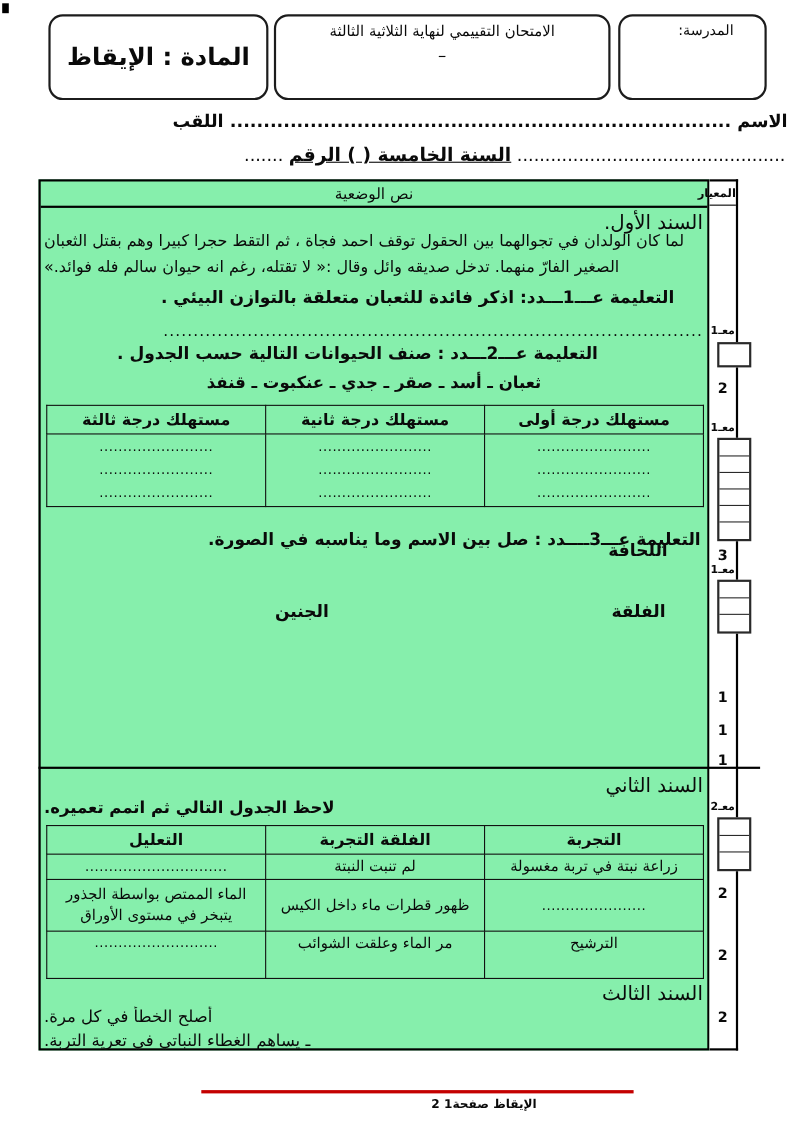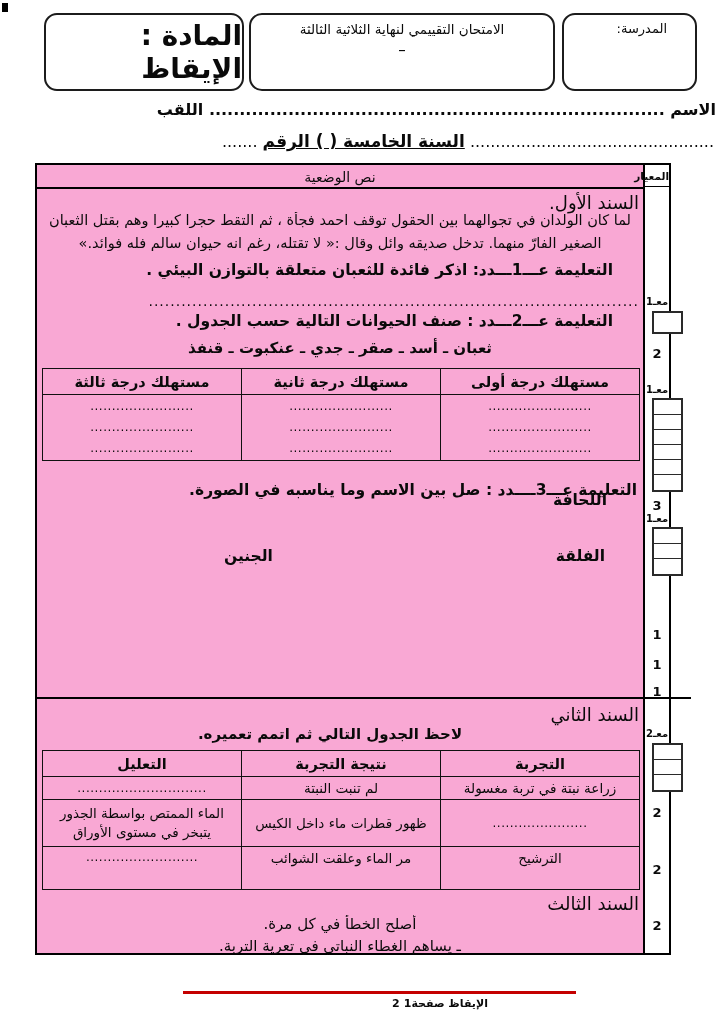--- a/index.html
+++ b/index.html
@@ -9,36 +9,36 @@
     background:#ffffff; color:#0a0a0a; overflow:hidden;
     font-family:"DejaVu Sans","Liberation Sans",sans-serif;
   }
   .rtl { direction:rtl; unicode-bidi:isolate; }
 
   
   .hdr-box { position:absolute; top:13px; height:78px; border:2px solid #1c1c1c; border-radius:13px; background:#fff; }
   .school-box { left:562px; width:135px; padding:6px 28px; font-size:13px; text-align:right; }
   .exam-box { left:249px; width:306px; padding-top:6px; text-align:center; font-size:13.5px; }
   .exam-box .dash { font-size:15px; margin-top:4px; }
-  .subject-box { left:44px; width:200px; display:flex; align-items:center; justify-content:center; font-size:28px; font-weight:bold; }
+  .subject-box { left:44px; width:200px; display:flex; align-items:center; justify-content:center; font-size:22px; font-weight:bold; }
 
   
   .name-line { position:absolute; left:100px; top:100px; width:616px; height:30px; text-align:right; font-size:16px; font-weight:bold; white-space:nowrap; overflow:hidden; }
   .info-line { position:absolute; left:0; top:131px; width:720px; height:32px; text-align:right; font-size:16px; white-space:nowrap; overflow:hidden; padding-right:6px; }
   .info-line .grade { font-weight:bold; font-size:17px; text-decoration:underline; }
 
   
-  .main-box { position:absolute; left:35px; top:163px; width:610px; height:792px; border:2px solid #000; background:#f9a8d4; }
+  .main-box { position:absolute; left:35px; top:163px; width:610px; height:792px; border:2px solid #000; background:#86efac; }
   .crit-col { position:absolute; left:645px; top:163px; width:26px; height:792px; border:2px solid #000; border-left:none; background:#fff;padding-left:13px; }
   .section-divider { position:absolute; left:35px; top:697px; width:656px; height:0; border-top:2px solid #000; z-index:5; }
 
   
   .situation-title { position:absolute; left:0; top:0; width:100%; height:24px; line-height:24px; text-align:center; font-size:14px; border-bottom:2px solid #000; }
   .h-support { position:absolute; right:4px; font-size:18px; white-space:nowrap; }
-  .para { position:absolute; right:3px; left:3px; text-align:center; font-size:14.5px; white-space:nowrap; overflow:hidden; }
+  .para { position:absolute; right:3px; left:3px; text-align:left; font-size:14.5px; white-space:nowrap; overflow:hidden; }
   .task { position:absolute; right:0; left:0; text-align:right; font-size:15.5px; font-weight:bold; white-space:nowrap; overflow:hidden; }
   .dotsline { position:absolute; right:4px; left:4px; text-align:right; font-size:14px; letter-spacing:1px; overflow:hidden; white-space:nowrap; }
   .animals { position:absolute; left:0; width:100%; text-align:center; font-size:15px; font-weight:bold; }
 
   table.grid { position:absolute; left:5px; width:598px; border-collapse:collapse; table-layout:fixed; }
   table.grid th, table.grid td { border:1.6px solid #111; text-align:center; vertical-align:middle; overflow:hidden; }
   table.grid th { font-size:14.5px; font-weight:bold; height:26px; }
   .t1-body td { height:66px; }
   .dotcell div { font-size:12px; line-height:21px; letter-spacing:.5px; white-space:nowrap; overflow:hidden; }
   .t2 td { font-size:13.5px; padding:1px 3px; }
@@ -97,21 +97,21 @@
 
     <div class="situation-title rtl">نص الوضعية</div>
 
     <div class="h-support rtl" style="top:27px;">السند الأول.</div>
     <div class="para rtl" style="top:47px;">لما كان الولدان في تجوالهما بين الحقول توقف احمد فجأة ، ثم التقط حجرا كبيرا وهم بقتل الثعبان</div>
     <div class="para rtl" style="top:70px;">الصغير الفارّ منهما. تدخل صديقه وائل وقال :« لا تقتله، رغم انه حيوان سالم فله فوائد.»</div>
 
     <div class="task rtl" style="top:96px; padding-right:30px;">التعليمة عـــ1ـــدد: اذكر فائدة للثعبان متعلقة بالتوازن البيئي .</div>
     <div class="dotsline rtl" style="top:128px;">..........................................................................................</div>
 
-    <div class="task rtl" style="top:147px; padding-right:30px;">التعليمة عـــ2ـــدد :  صنف الحيوانات  التالية حسب الجدول .</div>
+    <div class="task rtl" style="top:147px; padding-right:30px;text-align:center;">التعليمة عـــ2ـــدد :  صنف الحيوانات  التالية حسب الجدول .</div>
     <div class="animals rtl" style="top:174px;">ثعبان ـ أسد ـ صقر ـ جدي ـ عنكبوت ـ قنفذ</div>
 
     <table class="grid rtl" style="top:203px;" dir="rtl">
       <thead>
         <tr>
           <th>مستهلك درجة أولى</th>
           <th>مستهلك درجة ثانية</th>
           <th>مستهلك درجة ثالثة</th>
         </tr>
       </thead>
@@ -133,30 +133,30 @@
             <div>........................</div>
           </td>
         </tr>
       </tbody>
     </table>
 
     <div class="task rtl" style="top:316px; padding-right:6px;">التعليمة عـــ3ــــدد :  صل بين الاسم وما يناسبه في الصورة.</div>
 
     <div class="match-label rtl" style="right:36px; top:326px;">اللحافة</div>
     <div class="match-label rtl" style="right:38px; top:382px;">الفلقة</div>
-    <div class="match-label rtl" style="left:187px; top:382px;">الجنين</div>
+    <div class="match-label rtl" style="left:213px; top:382px;">الجنين</div>
 
     <div class="h-support rtl" style="top:539px;">السند الثاني</div>
     <div class="para rtl" style="top:560px; padding-right:20px; font-weight:bold; font-size:15px;">لاحظ الجدول التالي ثم اتمم تعميره.</div>
 
     <table class="grid t2 rtl" style="top:585px;" dir="rtl">
       <thead>
         <tr>
           <th>التجربة</th>
-          <th>نتيجة التجربة</th>
+          <th>الفلقة التجربة</th>
           <th>التعليل</th>
         </tr>
       </thead>
       <tbody>
         <tr class="r1">
           <td>زراعة نبتة في تربة مغسولة</td>
           <td>لم تنبت النبتة</td>
           <td class="dots">..............................</td>
         </tr>
         <tr class="r2">

